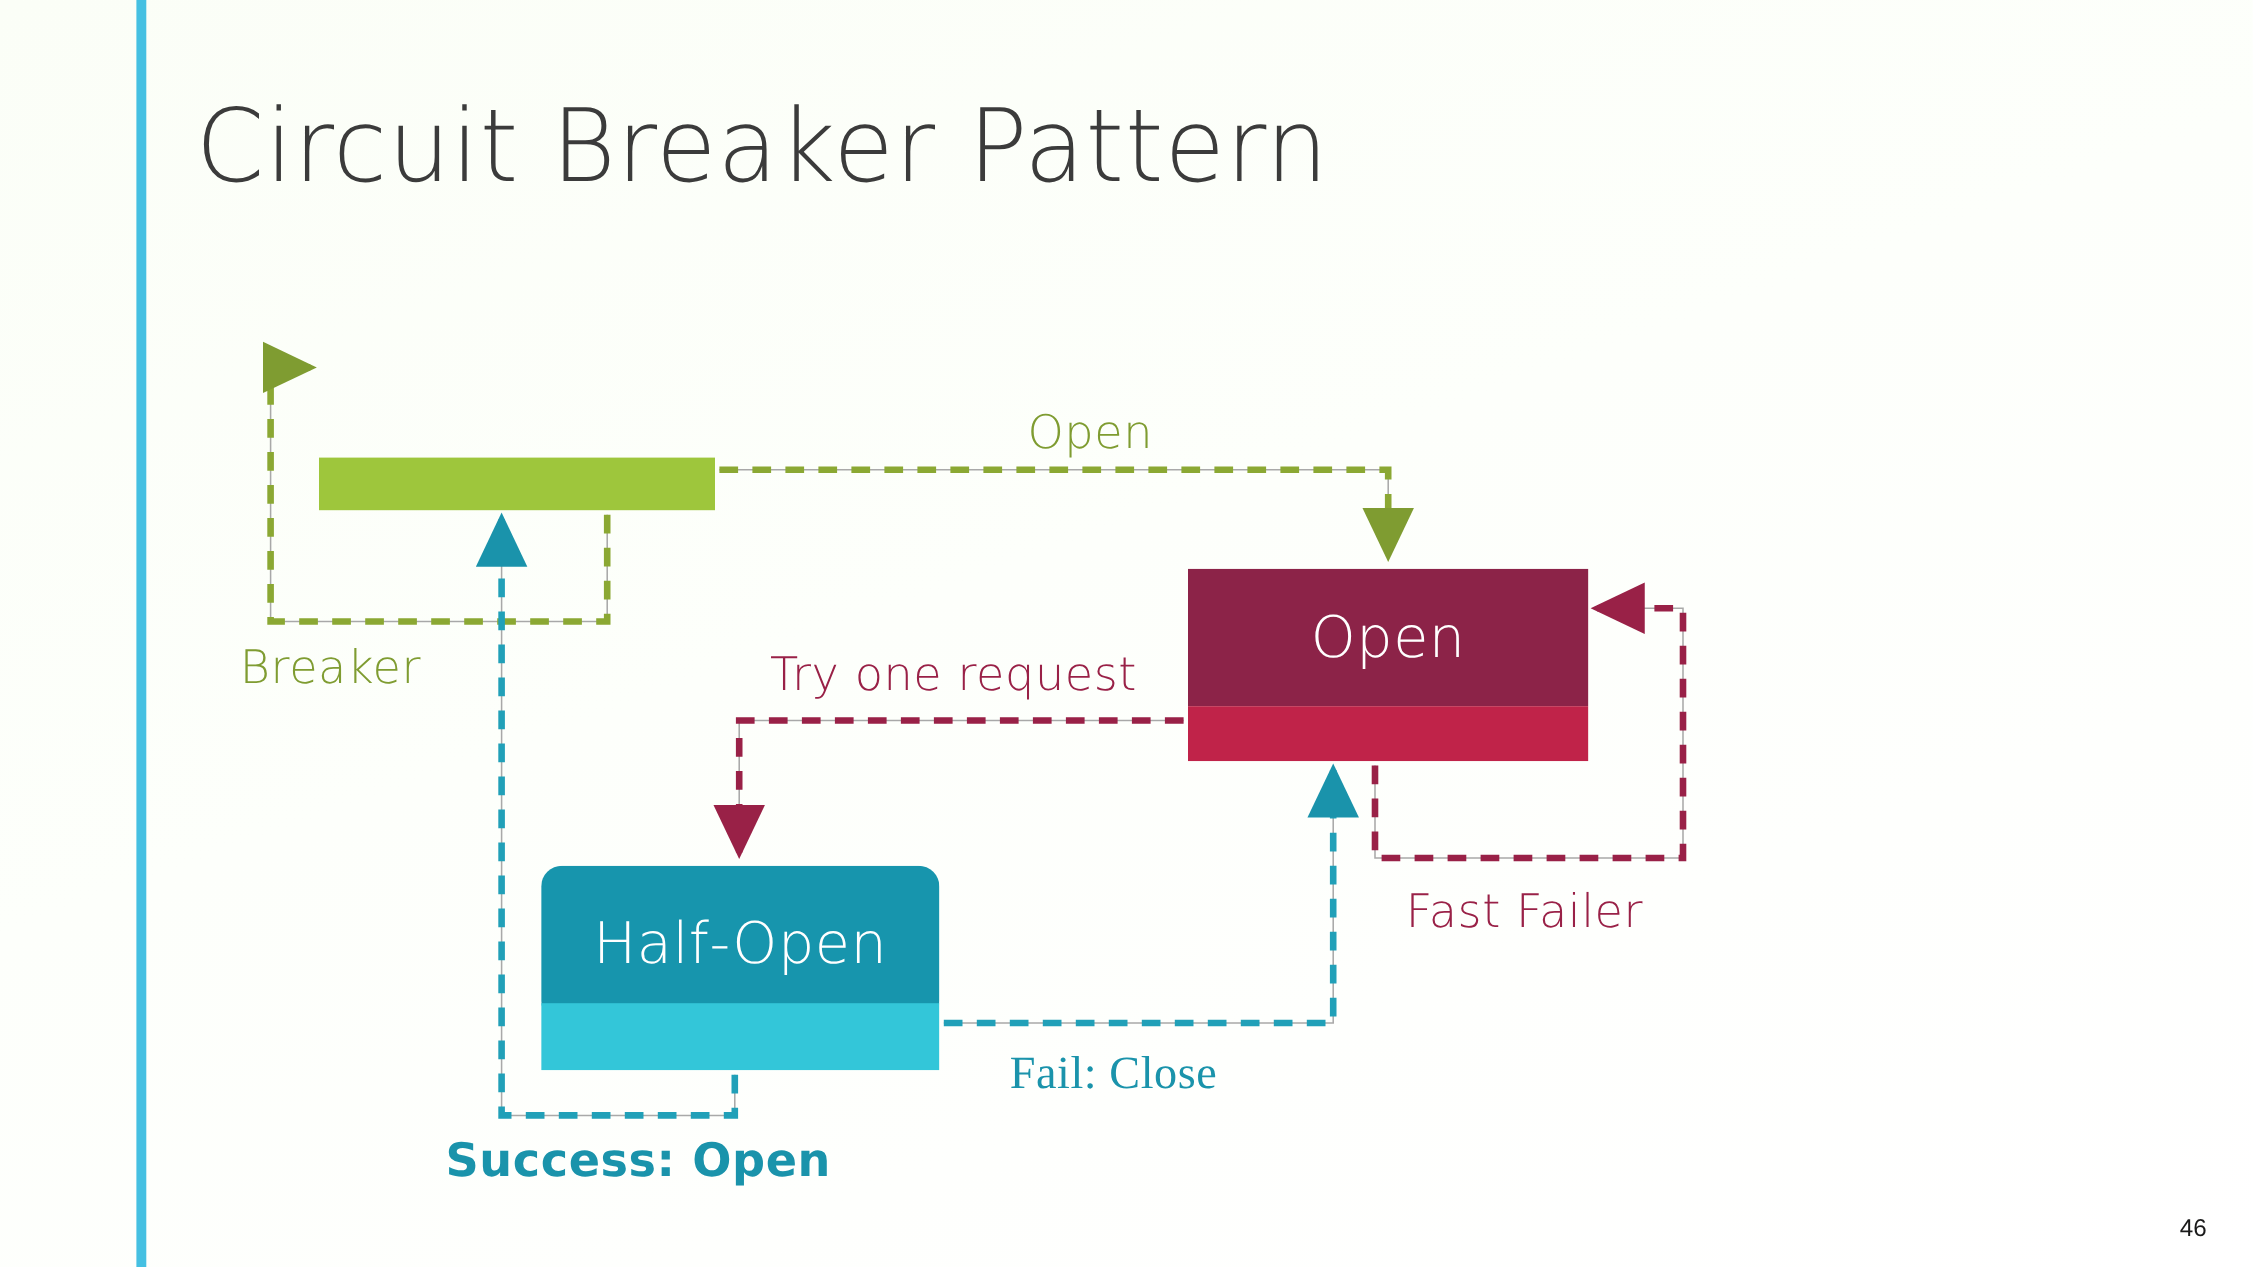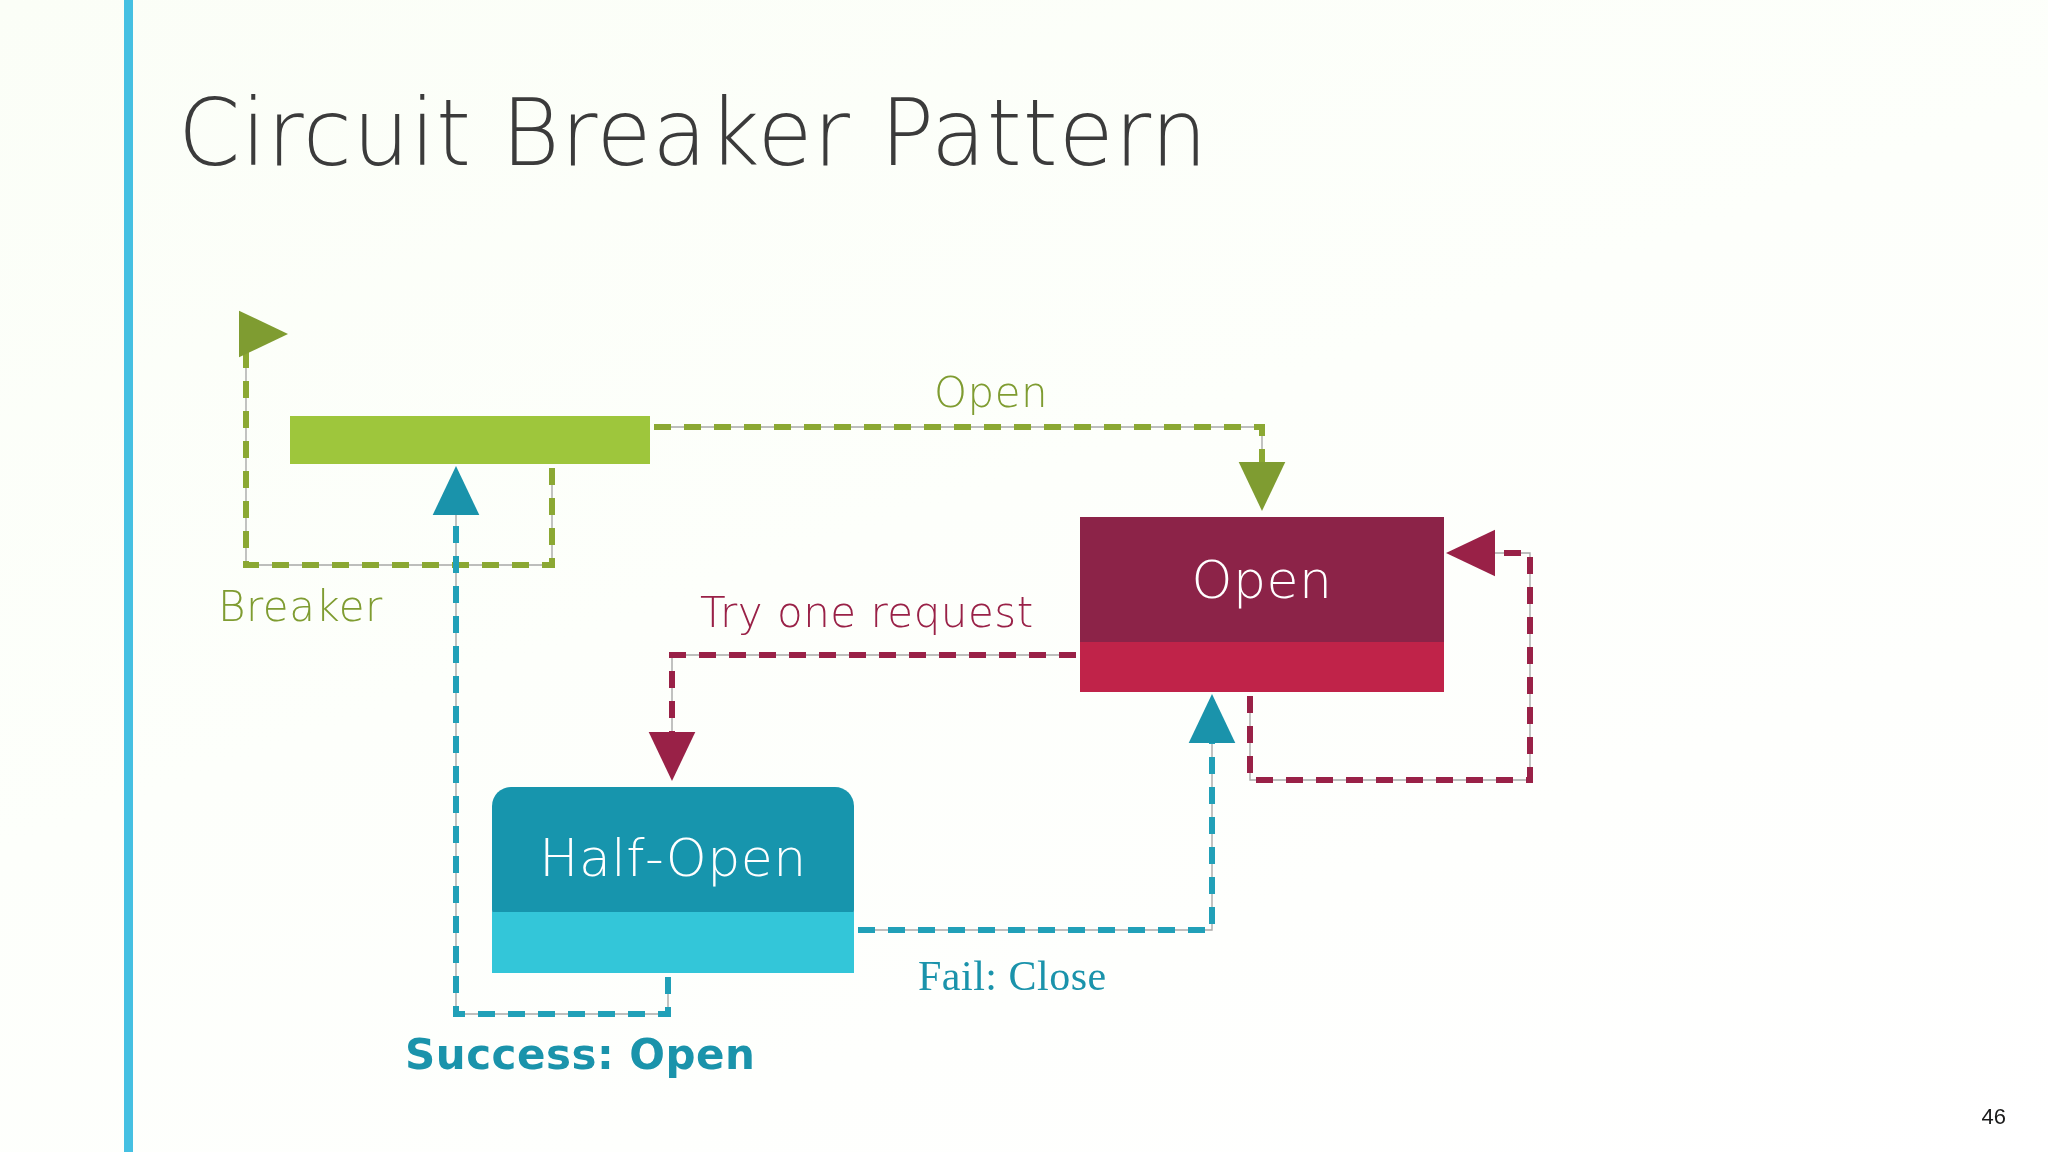--- a/index.html
+++ b/index.html
@@ -164,20 +164,21 @@
     </div>
     <div class="band-bottom"></div>
   </div>
 
   <div id="label-open-edge" class="edge-label lbl-green">Open</div>
 
   <div id="label-success" class="edge-label lbl-green">Breaker</div>
 
   <div id="label-try-one-request" class="edge-label lbl-maroon">Try one request</div>
 
+  <div id="label-fast-failer" class="edge-label lbl-maroon">Fast Failer</div>
 
   <div id="label-fail-close" class="edge-label lbl-teal">Fail: Close</div>
 
   <div id="label-success-open" class="edge-label lbl-teal">Success: Open</div>
 
   <div class="page-number">46</div>
 
 </div>
 
 </body></html>

